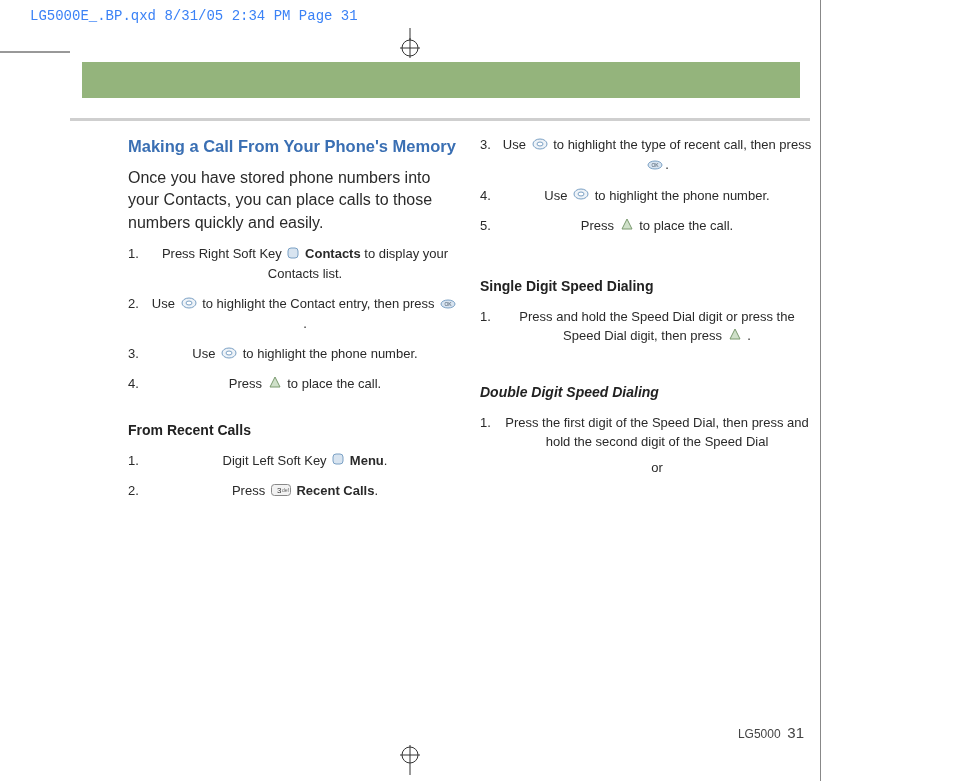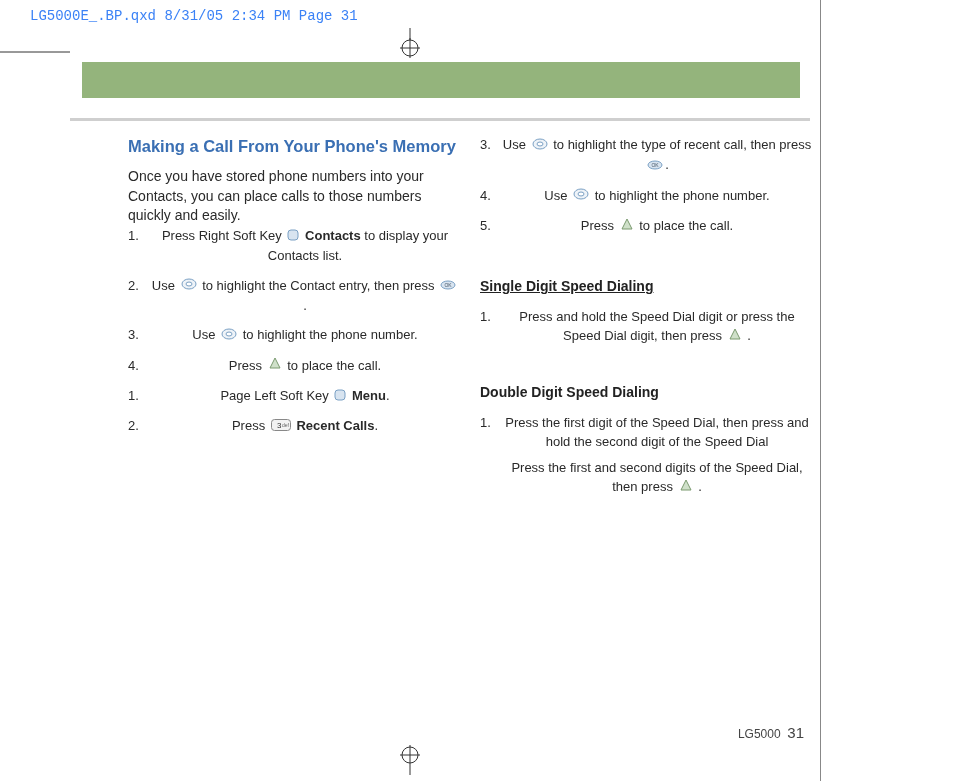--- a/index.html
+++ b/index.html
@@ -73,21 +73,22 @@
     line-height: 1.45;
     color: #2a2a2a;
   }
   h2.title {
     color: #3a6fb3;
     font-size: 16.5px;
     font-weight: bold;
     margin-bottom: 8px;
   }
   .intro {
-    font-size: 14px;
+    font-size: 16px;
+    margin-bottom: 10px;
     line-height: 1.4;
   }
   ul.bullets {
     list-style: none;
     margin-bottom: 24px;
   }
   ul.bullets li {
     position: relative;
     padding-left: 18px;
     margin-bottom: 10px;
@@ -240,23 +241,24 @@
         <span>Press </span>
         <span class="icon">
           <svg class="icon-send" viewBox="0 0 14 14">
               <path d="M2 12 L7 2 L12 12 Z" fill="#cfe0c9" stroke="#7a9a6f"></path>
             </svg>
         </span>
         <span> to place the call.</span>
       </li>
     </ol>
 
+    <h3 class="sub">From Recent Calls</h3>
     <ol class="steps">
       <li>
-        <span>Page Left Soft Key </span>
+        <span>Digit Left Soft Key </span>
         <span class="icon">
           <svg class="icon-softkey" viewBox="0 0 12 12">
               <rect x="1" y="1" width="10" height="10" rx="3" fill="#d8e4f0" stroke="#7aa0c4"></rect>
             </svg>
         </span>
         <span class="bold"> Menu</span><span>.</span>
       </li>
       <li>
         <span>Press </span>
         <span class="icon">
@@ -303,46 +305,38 @@
         <span>Press </span>
         <span class="icon">
           <svg class="icon-send" viewBox="0 0 14 14">
               <path d="M2 12 L7 2 L12 12 Z" fill="#cfe0c9" stroke="#7a9a6f"></path>
             </svg>
         </span>
         <span> to place the call.</span>
       </li>
     </ol>
 
-    <h3 class="sub" style="margin-top:40px;text-decoration:underline;">Single Digit Speed Dialing</h3>
+    <h3 class="sub" style="margin-top:40px;">Single Digit Speed Dialing</h3>
     <ol class="steps">
       <li>
         <span>Press and hold the Speed Dial digit or press the Speed Dial digit, then press </span>
         <span class="icon">
           <svg class="icon-send" viewBox="0 0 14 14">
               <path d="M2 12 L7 2 L12 12 Z" fill="#cfe0c9" stroke="#7a9a6f"></path>
             </svg>
         </span>
         <span> .</span>
       </li>
     </ol>
 
-    <h3 class="sub" style="margin-top:36px;">Double Digit Speed Dialing</h3>
+    <h3 class="sub" style="margin-top:36px;font-style:italic;">Double Digit Speed Dialing</h3>
     <ol class="steps">
       <li>
         <span>Press the first digit of the Speed Dial, then press and hold the second digit of the Speed Dial</span>
-        <div class="indent-sub">
-          <span>Press the first and second digits of the Speed Dial, then press </span>
-          <span class="icon">
-            <svg class="icon-send" viewBox="0 0 14 14">
-                <path d="M2 12 L7 2 L12 12 Z" fill="#cfe0c9" stroke="#7a9a6f"></path>
-              </svg>
-          </span>
-          <span> .</span>
-        </div>
+        <div class="indent-sub">or</div>
       </li>
     </ol>
   </div>
 </div>
 
 <div class="page-footer">
   <span>LG5000</span>&nbsp;
   <span class="num">31</span>
 </div>
 

